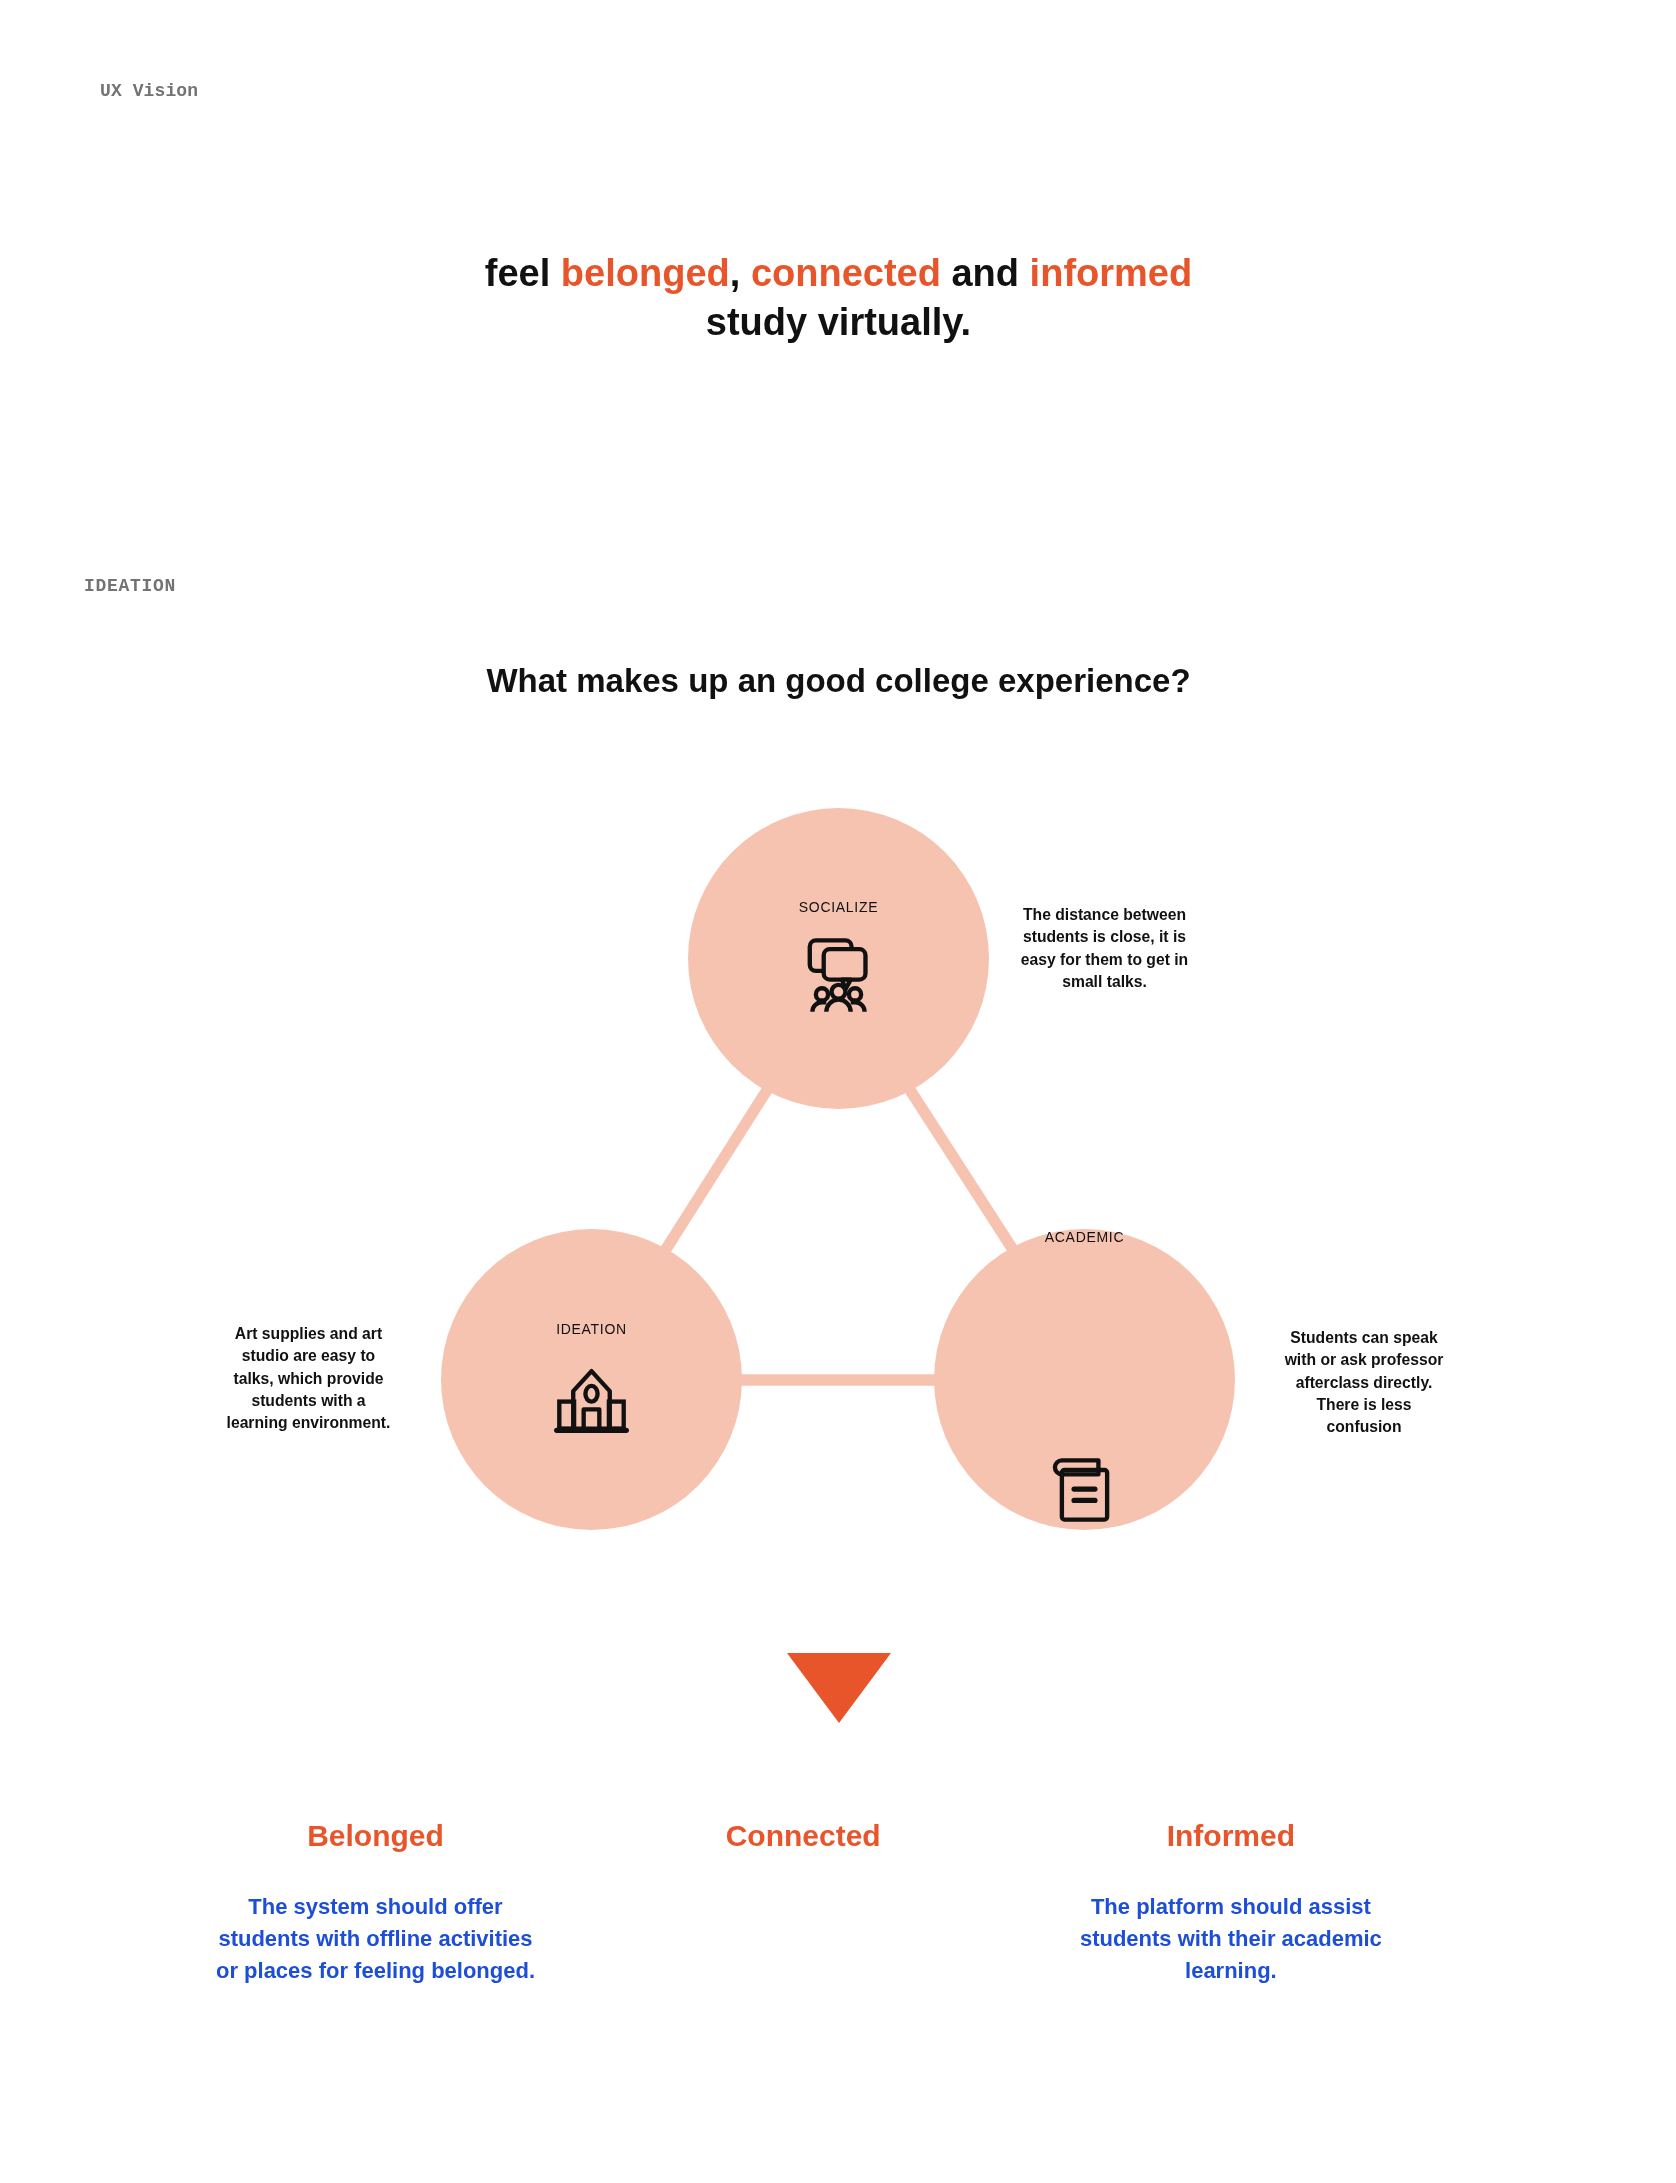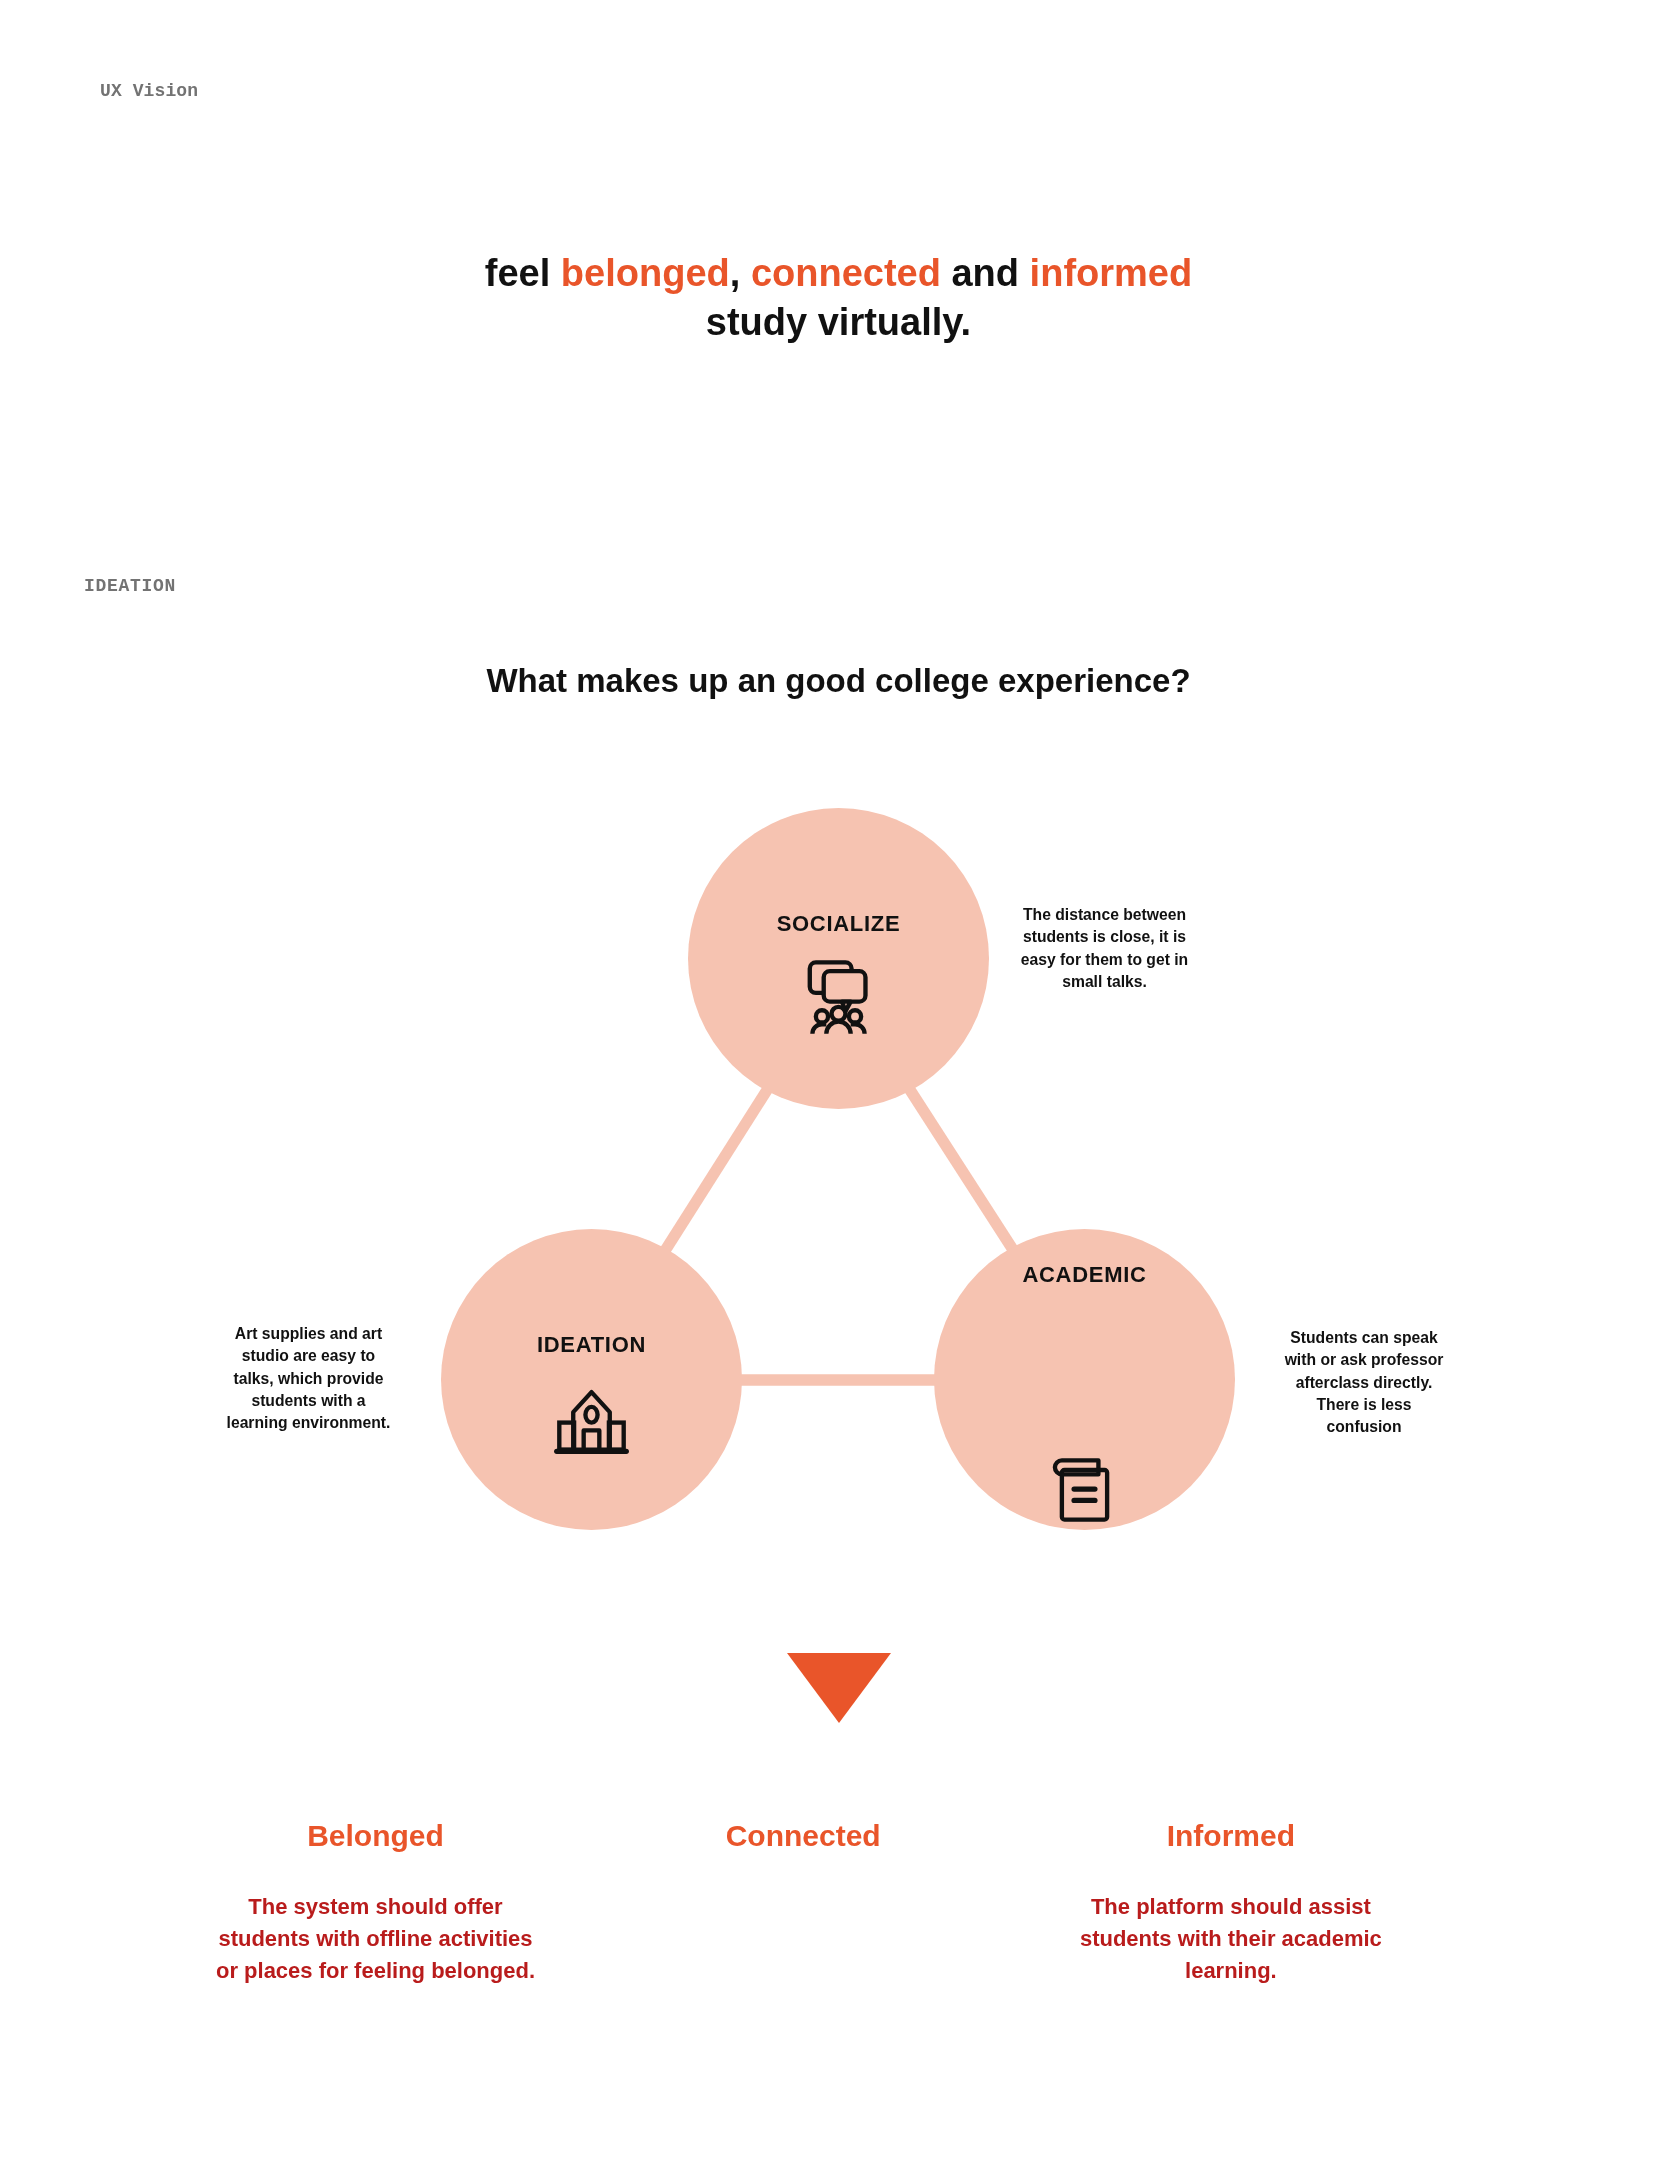--- a/index.html
+++ b/index.html
@@ -76,26 +76,25 @@
     display: flex;
     flex-direction: column;
     align-items: center;
     justify-content: center;
   }
   #pillar-socialize { left: 688px; top: 8.7px; }
   #pillar-facility  { left: 441px; top: 430px; }
   #pillar-academic  { left: 934px; top: 430px; justify-content: space-between; }
 
   .pillar-label {
-    font-size: 22px;
-    font-weight: 700;
+    font-size: 14px;
+    font-weight: 400;
     letter-spacing: 0.7px;
     color: #111111;
     margin-bottom: 15px;
-    margin-top: 33px;
   }
   .pillar-icon { width: 87px; height: 87px; display: block; }
 
   .pillar-note {
     position: absolute;
     font-size: 15.7px;
     line-height: 1.42;
     font-weight: 700;
     color: #111111;
     text-align: center;
@@ -130,21 +129,21 @@
   .outcome-title {
     font-size: 30px;
     font-weight: 700;
     color: #E9552A;
     margin-bottom: 38px;
   }
   .outcome-desc {
     font-size: 22px;
     line-height: 1.45;
     font-weight: 700;
-    color: #b91c1c;
+    color: #1d4ed8;
     padding: 0 48px;
   }
 </style>
 </head>
 <body>
 
 <div class="kicker" id="ux-vision-label">UX Vision</div>
 
 <div id="vision-statement">
   <div><span>feel </span><span class="accent">belonged</span><span>, </span><span class="accent">connected</span><span> and </span><span class="accent">informed</span></div>

